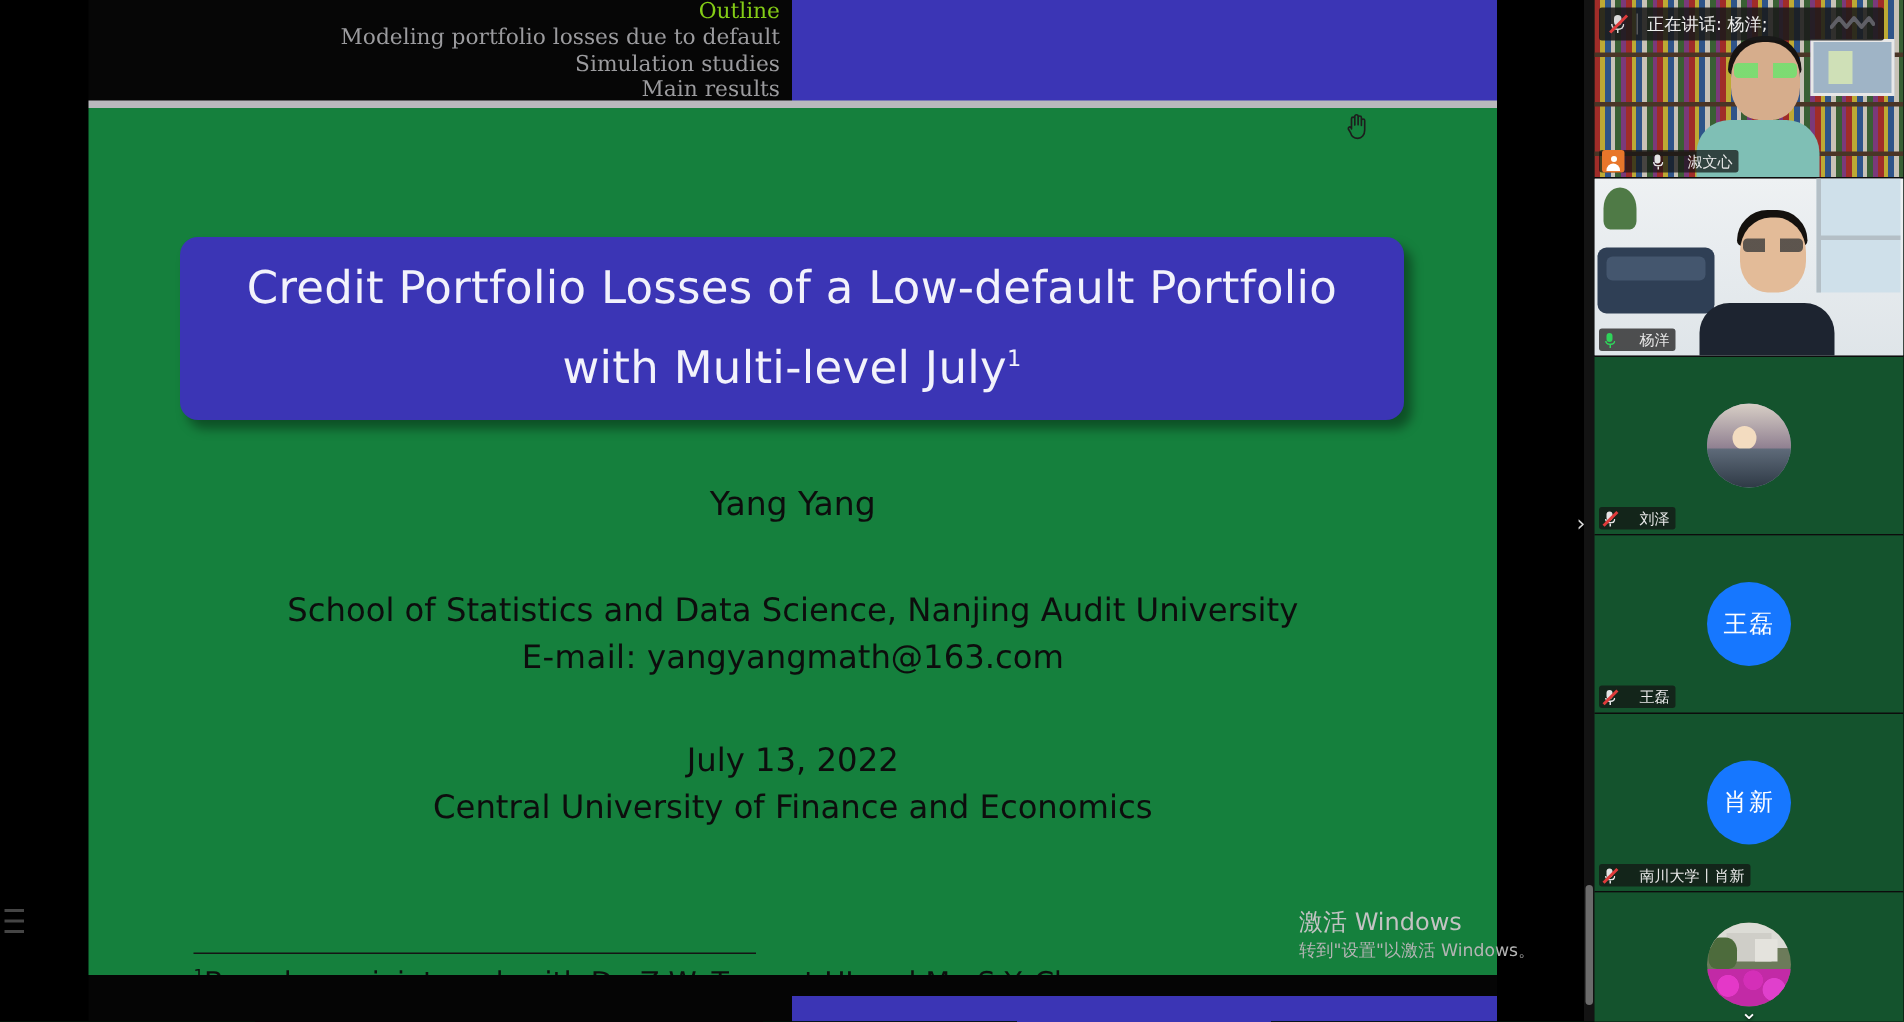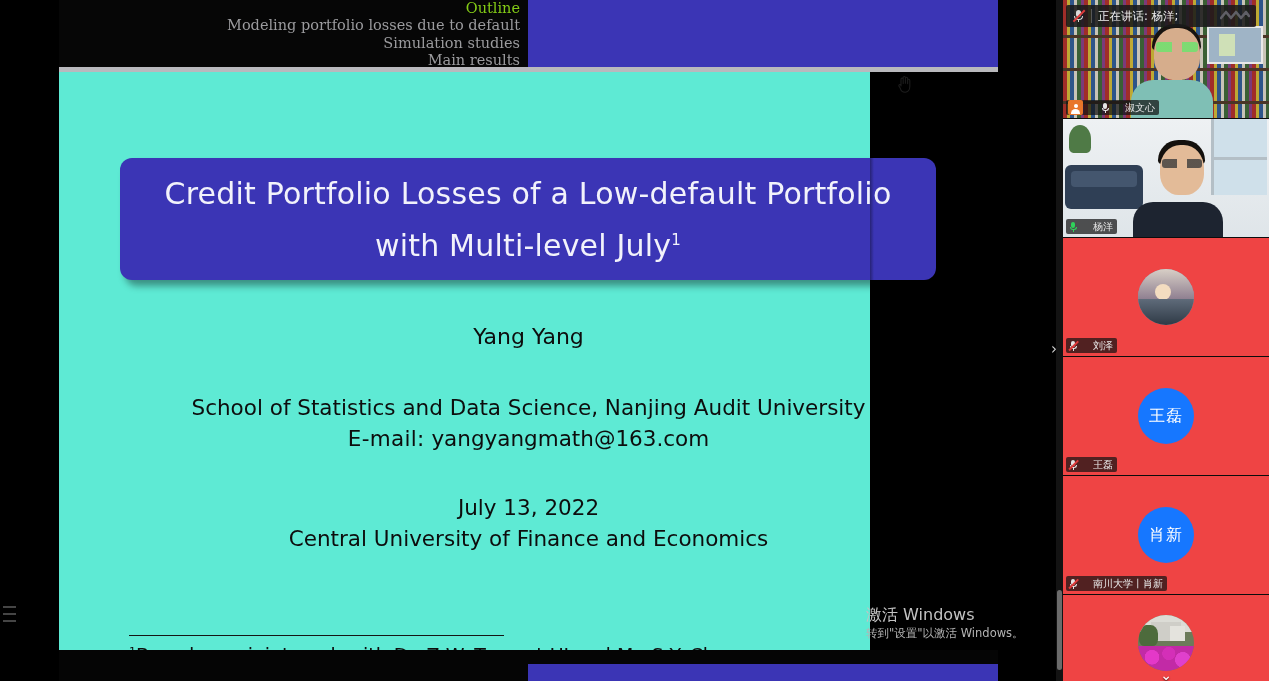--- a/index.html
+++ b/index.html
@@ -30,22 +30,22 @@
     position: absolute; left: 528px; top: 0; width: 470px; height: 70px;
     background: #3b35b5;
   }
   .beamer-headbar-strip {
     position: absolute; left: 59px; top: 67px; width: 939px; height: 5px;
     background: #b9b9bd;
   }
 
   
   #slide {
-    position: absolute; left: 59px; top: 72px; width: 811px; height: 578px;
-    background: #5eead4;
+    position: absolute; left: 59px; top: 72px; width: 939px; height: 578px;
+    background: #15803d;
     font-family: "DejaVu Sans", sans-serif;
     color: #101010;
   }
   #slide::after {            
     content: ""; position: absolute; right: -4px; top: 0; width: 4px; height: 100%;
     background: linear-gradient(to right, rgba(0,0,0,.35), rgba(0,0,0,0));
   }
 
   .title-plate {
     position: absolute; left: 61px; top: 86px; width: 816px; height: 122px;
@@ -250,21 +250,21 @@
   .cam2 .couch { position:absolute; left:2px; top:46px; width:78px; height:44px; background:#2f3f55; border-radius:6px;}
   .cam2 .couch i { position:absolute; left:6px; top:6px; width:66px; height:16px; background:#44566e; border-radius:4px;}
   .cam2 .person-head { position:absolute; left:47%; top:22%; width:44px; height:50px; border-radius:46% 46% 42% 42%; background:#e3bb98; }
   .cam2 .person-hair { position:absolute; left:46%; top:18%; width:47px; height:24px; border-radius:22px 22px 4px 4px; background:#14110e; }
   .cam2 .glasses { position:absolute; left:48%; top:34%; width:40px; height:9px;
      background:linear-gradient(90deg,#3b3b3b 0 15px, transparent 15px 25px, #3b3b3b 25px 40px); opacity:.8; border-radius:3px;}
   .cam2 .person-body { position:absolute; left:34%; top:70%; width:90px; height:40px; border-radius:20px 20px 0 0; background:#1d2430; }
   .cam2 .plant { position:absolute; left:6px; top:6px; width:22px; height:28px; background:#4f7a46; border-radius:50% 50% 20% 20%;}
 
   
-  .tile-dark { background: #ef4444; }
+  .tile-dark { background: #14532d; }
   .ap3 { background:#8a93a6; }
   .ap3-top { position:absolute; left:0; top:0; width:100%; height:56%;
      background:linear-gradient(180deg,#d8cfc6,#8d7d8f); }
   .ap3-bottom { position:absolute; left:0; bottom:0; width:100%; height:46%;
      background:linear-gradient(180deg,#5f6b7a,#2f3a46); }
   .ap3-sun { position:absolute; left:30%; top:26%; width:16px; height:16px; border-radius:50%; background:#f3dcc0; }
 
   .scroll-chevron {
     position: absolute; left: 50%; transform: translateX(-50%);
     bottom: 8px; color: #fff; font-size: 14px; line-height: 1;

